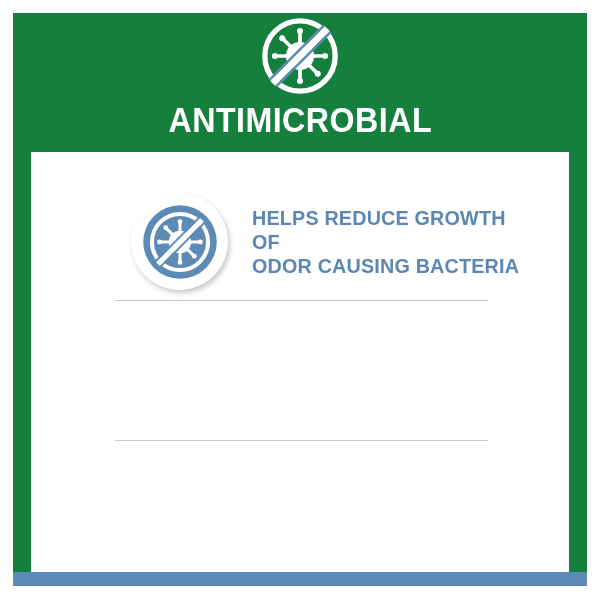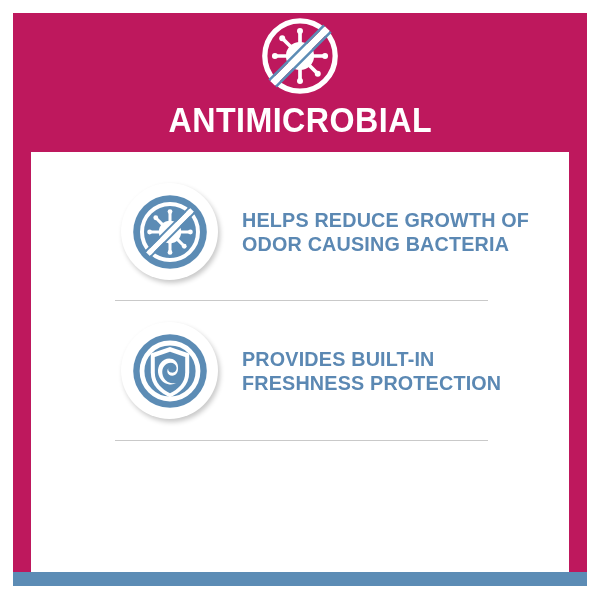--- a/index.html
+++ b/index.html
@@ -20,21 +20,21 @@
     overflow: hidden;
   }
 
   
   .frame {
     position: absolute;
     left: 13px;
     top: 13px;
     width: 574px;
     height: 573px;
-    background: #be185d;
+    background: #15803d;
     box-sizing: border-box;
   }
 
   
   .header {
     position: absolute;
     left: 0;
     top: 0;
     width: 574px;
     height: 139px;
@@ -76,21 +76,21 @@
     box-sizing: border-box;
   }
 
   .rows {
     position: absolute;
     left: 0;
     top: 0;
     width: 538px;
     height: 420px;
     box-sizing: border-box;
-    padding: 8px;
+    padding: 18px;
   }
 
   .row {
     position: relative;
     height: 135px;
     display: flex;
     align-items: center;
     box-sizing: border-box;
     padding-left: 82px;
   }
@@ -232,38 +232,20 @@
                 <rect x="53.4" y="11" width="2.4" height="78" fill="#5c8cb5"></rect>
               </g>
             </svg>
           </div>
           <div class="row-text">HELPS REDUCE GROWTH OF
 ODOR CAUSING BACTERIA</div>
         </div>
 
         <div class="divider d1"></div>
 
-        <div class="row">
-          <div class="icon-wrap">
-            <svg viewBox="0 0 100 100">
-              <circle cx="50" cy="50" r="46" fill="#5c8cb5"></circle>
-              <circle cx="50" cy="50" r="35" fill="none" stroke="#ffffff" stroke-width="6"></circle>
-
-              <path d="M50 20 L74 28 L74 52 C74 68 62 78 50 83 C38 78 26 68 26 52 L26 28 Z" fill="#ffffff"></path>
-              <path d="M50 26 L69 32.5 L69 52 C69 65 59.5 73.5 50 77.8 C40.5 73.5 31 65 31 52 L31 32.5 Z" fill="#5c8cb5"></path>
-
-              <path d="M60 45 C60 36 50 32 43 36 C35 40.5 33 50.5 37 58 C41 66 51 69 58 65
-                       C52 66.5 45 64 42 58 C39 52 40 44.5 46 41 C51 38 57 40 58 45
-                       C59 49 56 52.5 52 52 C49 51.6 47 49 48 46.5
-                       C46 48.5 46 52.5 48.8 54.6 C52 57 56.5 56 58.6 52.6 C60 50.4 60.2 47.6 60 45 Z" fill="#ffffff"></path>
-            </svg>
-          </div>
-          <div class="row-text">PROVIDES BUILT-IN
-FRESHNESS PROTECTION</div>
-        </div>
 
         <div class="divider d2"></div>
 
 
       </div>
     </div>
 
     <div class="bottom-strip"></div>
   </div>
 </div>

